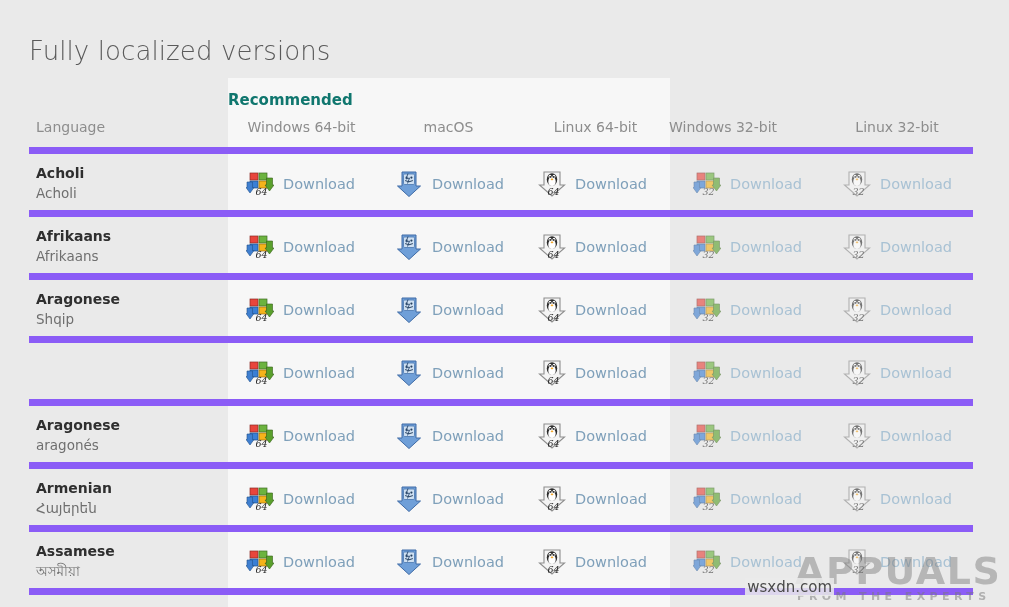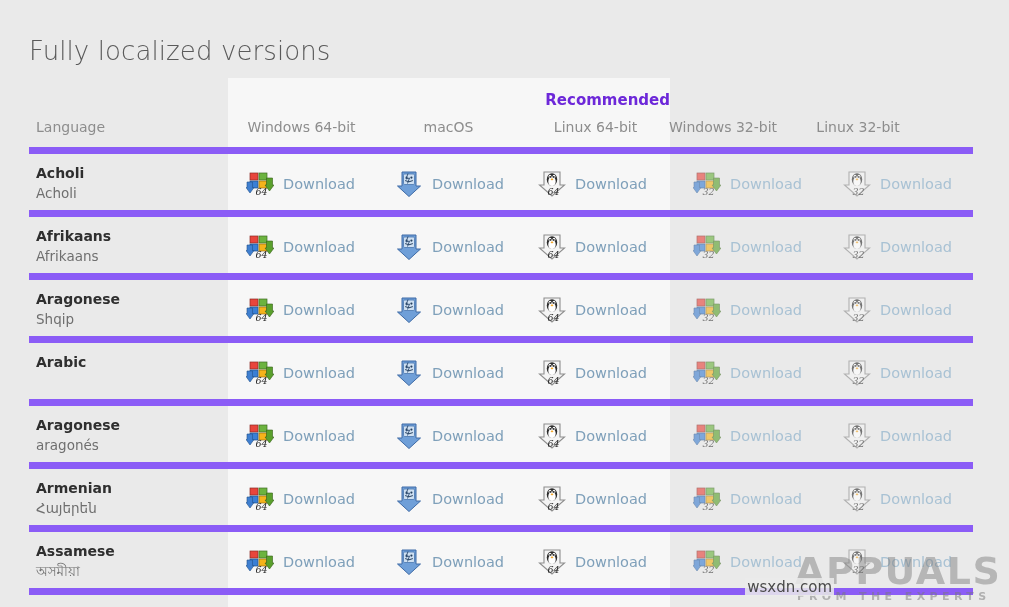--- a/index.html
+++ b/index.html
@@ -40,39 +40,39 @@
     width: 944px;
   }
   .thead {
     position: relative;
     height: 69px;
   }
   .rec-label {
     position: absolute;
     left: 199px; top: 13px;
     width: 442px;
-    text-align: right;
+    text-align: left;
     font-size: 15px;
     font-weight: bold;
-    color: #6d28d9;
+    color: #0f766e;
   }
   .hcell {
     position: absolute;
     bottom: 12px;
     font-size: 14px;
     color: #8d8d8d;
     font-weight: 400;
     white-space: nowrap;
   }
   .h-lang   { left: 7px; margin-top: 34px; }
   .h-w64    { left: 199px;  width: 147px; text-align: center; }
   .h-mac    { left: 346px;  width: 147px; text-align: center; }
   .h-l64    { left: 493px;  width: 147px; text-align: center; }
   .h-w32    { left: 640px;  width: 152px; }
-  .h-l32    { left: 753px;  width: 152px; text-align: center; margin-top: 6px; }
+  .h-l32    { left: 792px;  width: 152px; text-align: center; margin-top: 6px; }
 
   .row {
     position: relative;
     height: 63px;
     border-top: 7px solid #8b5cf6;
   }
   .lang {
     position: absolute;
     left: 7px; top: 10px;
     width: 185px;
@@ -446,21 +446,20 @@
       <path d="M12.5 9.2 L14 8.2 L15.5 9.2 L14 10.4 Z" fill="#f2a426"></path>
     </g>
   <text x="9.5" y="24.5" font-size="9.5" font-family="&quot;DejaVu Serif&quot;, serif" font-style="italic" fill="#2a2a2a">32</text>
               </svg>
 </span>
             <span class="dl-label">Download</span>
           </a>
         </div>
         <div class="row">
           <div class="lang">
-            <div class="lang-en">Arabic</div>
           </div>
           <a class="dl c-w64" href="#">
             <span class="ico">
   <svg viewBox="0 0 28 28" xmlns="http://www.w3.org/2000/svg">
     <g>
       <rect x="4" y="3" width="8" height="7" fill="#e8453c" stroke="#8c2a23" stroke-width="0.7"></rect>
       <rect x="13" y="3" width="8" height="7" fill="#6cb33f" stroke="#3f6d24" stroke-width="0.7"></rect>
       <rect x="4" y="11" width="8" height="7" fill="#3a7fd5" stroke="#22508a" stroke-width="0.7"></rect>
       <rect x="13" y="11" width="8" height="7" fill="#f5b31b" stroke="#9a7110" stroke-width="0.7"></rect>
       <path d="M20.5 8 L26.5 8 L26.5 15 L28 15 L23.5 21 L19 15 L20.5 15 Z" fill="#5aa02c" stroke="#35611a" stroke-width="0.6"></path>

